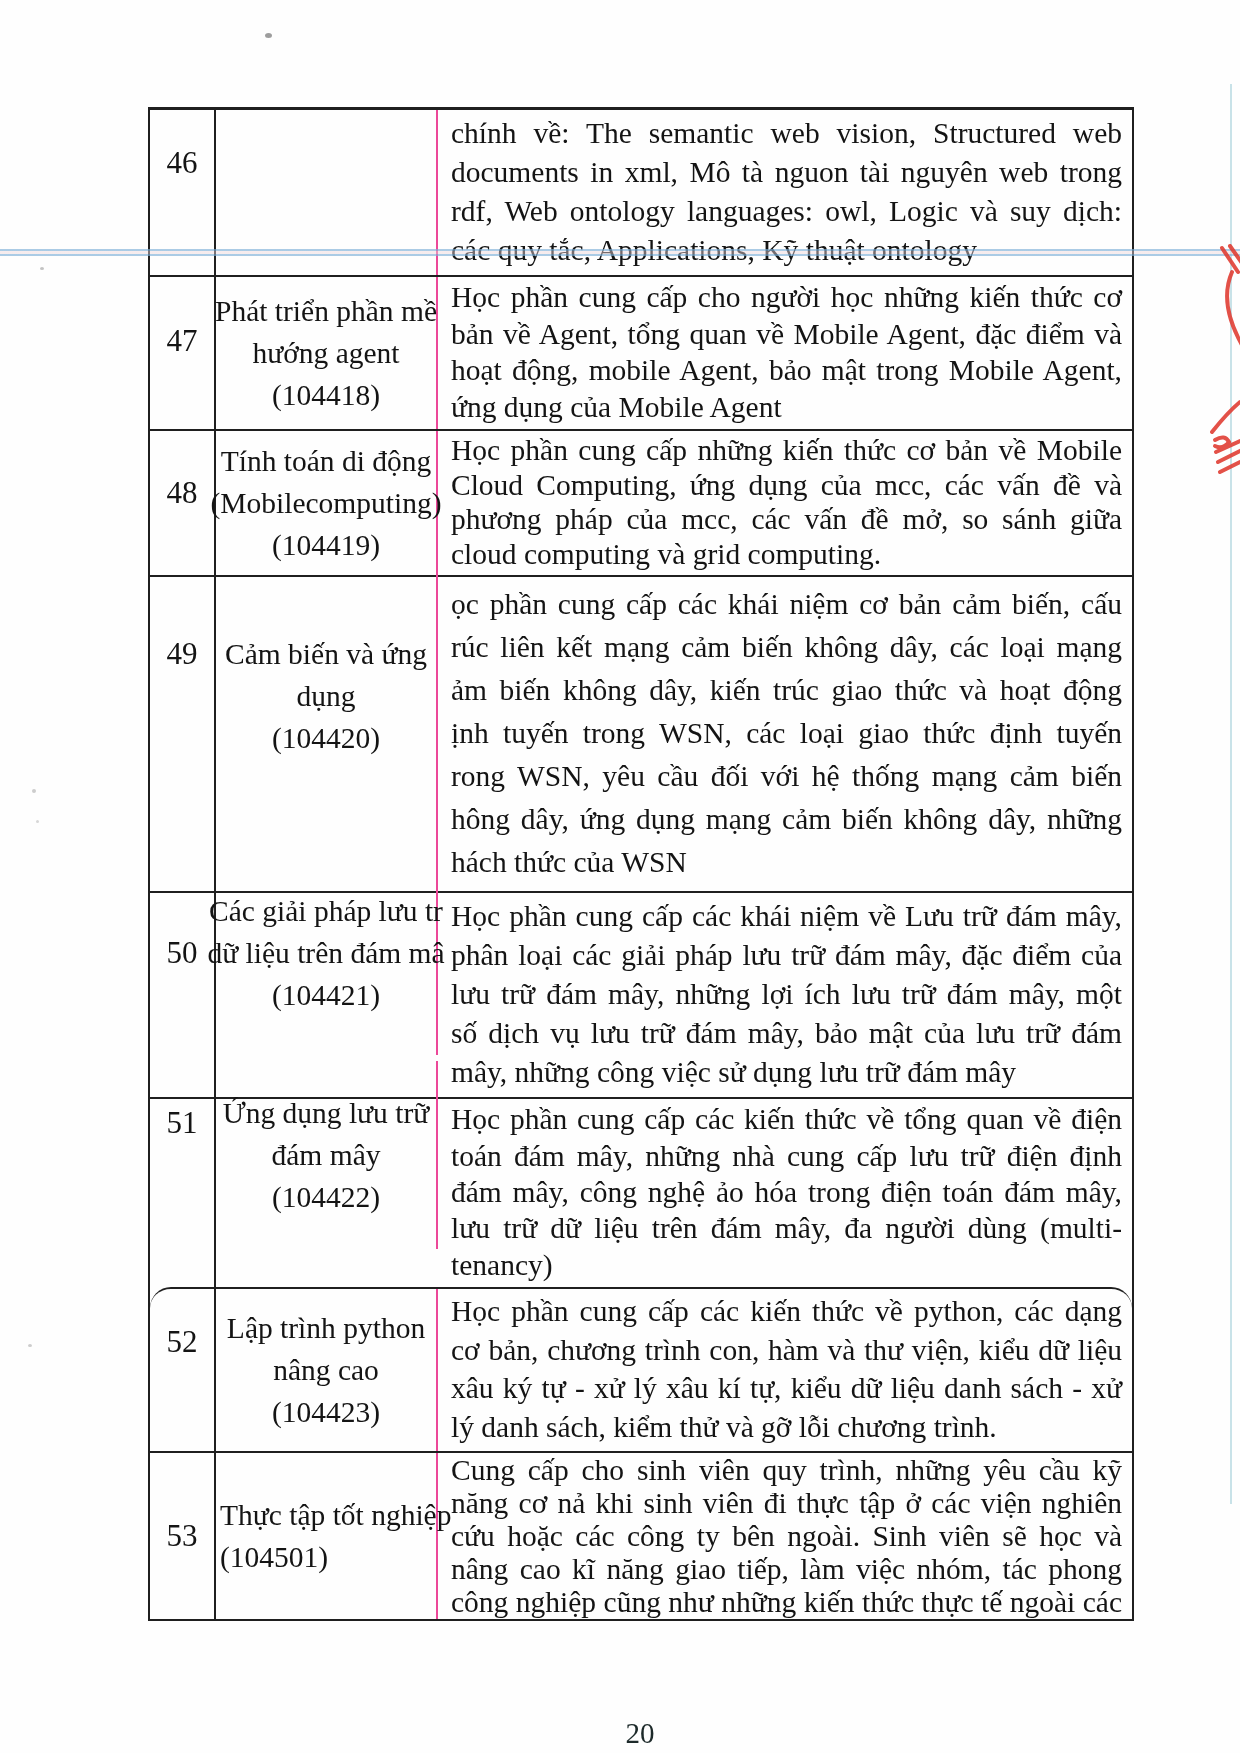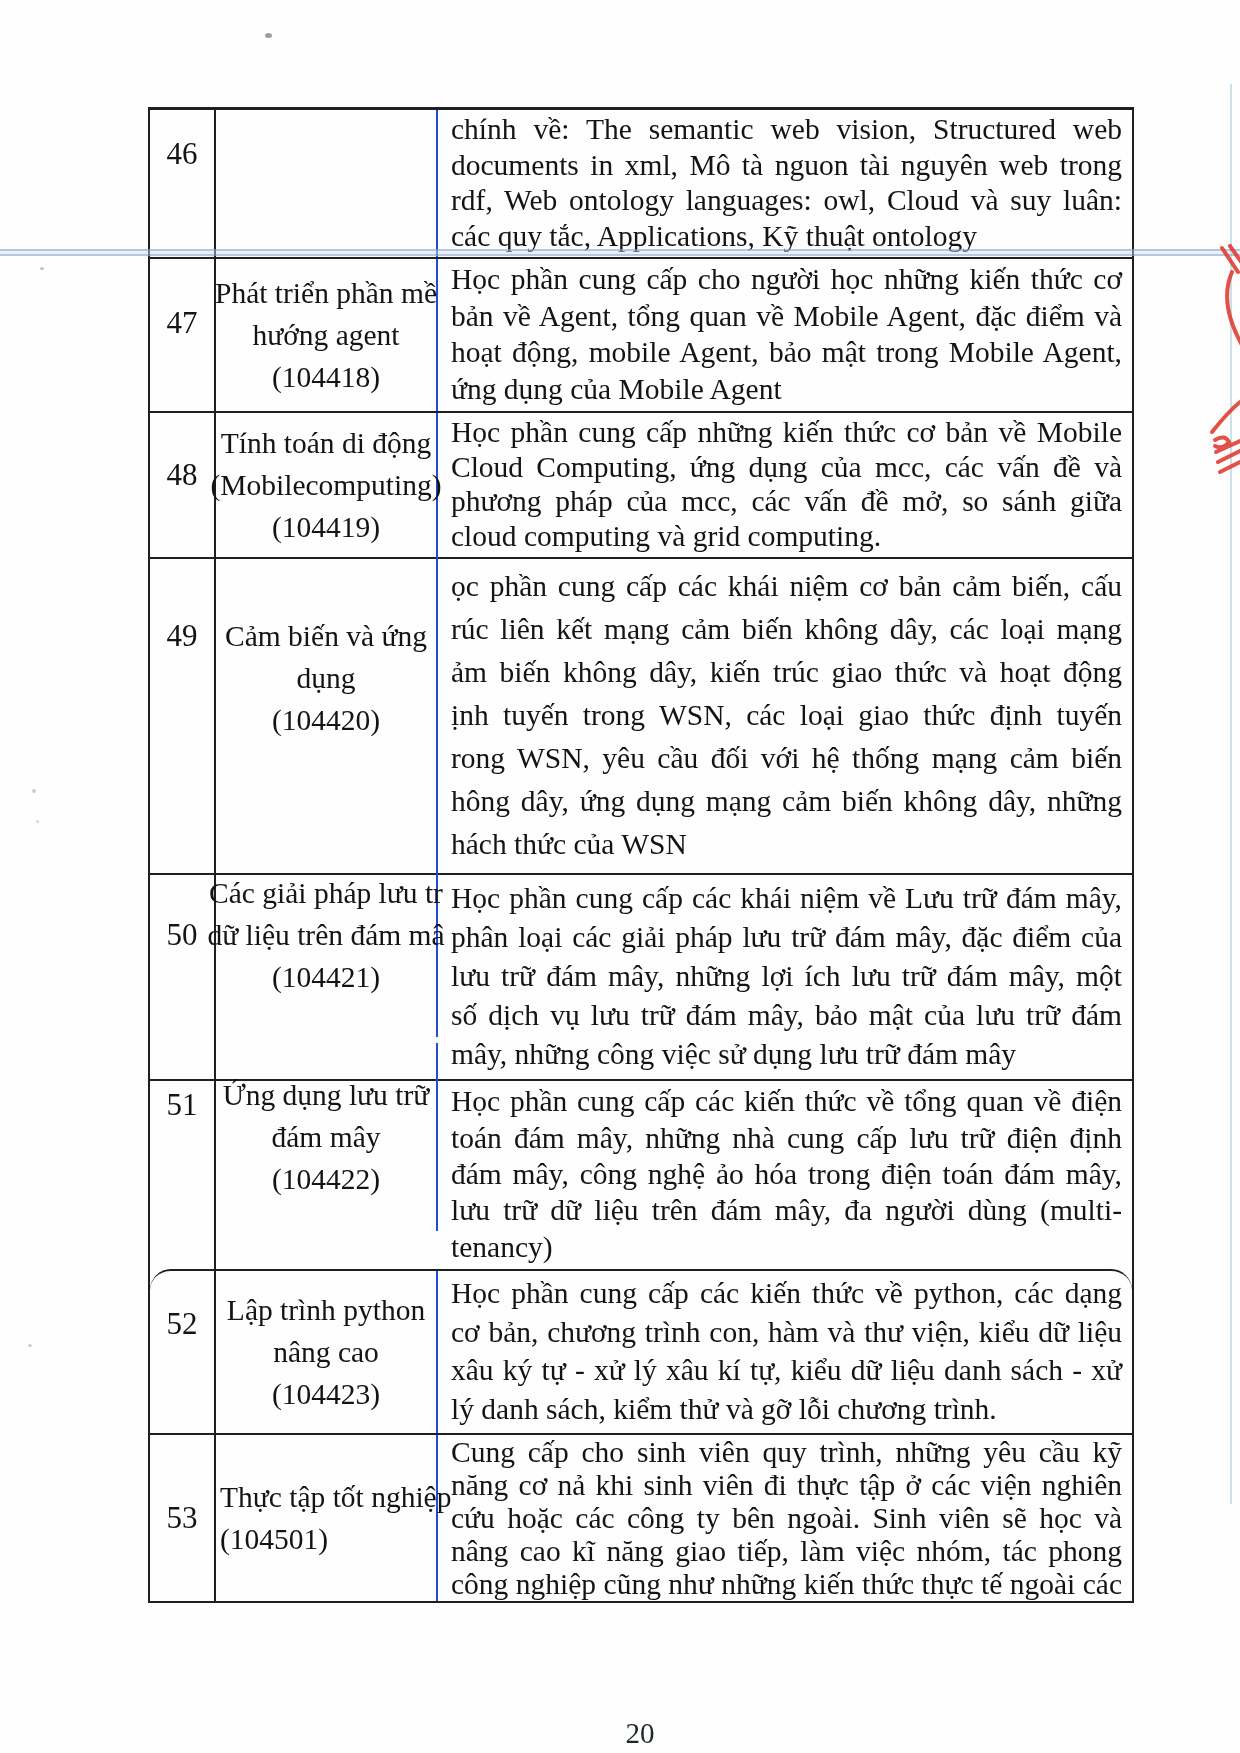--- a/index.html
+++ b/index.html
@@ -16,35 +16,35 @@
   }
   .trow { display:flex; box-sizing:border-box; }
   .trow + .trow { border-top:2px solid #1f1f1f; }
   .cell { box-sizing:border-box; }
   .cell-no {
     width:66px; flex:0 0 66px; border-right:2px solid #1f1f1f;
     display:flex; align-items:center; justify-content:center;
     font-size:31px;
   }
   .cell-name {
-    width:222px; flex:0 0 222px; border-right:2px solid #1d4ed8;
+    width:222px; flex:0 0 222px; border-right:2px solid #ec4899;
     display:flex; flex-direction:column; justify-content:center; align-items:center;
     font-size:29.5px; line-height:42px; overflow:visible;
   }
   .cell-name .nline { white-space:nowrap; flex:0 0 auto; }
   .cell-desc {
     flex:1 1 auto; min-width:0;
     display:flex; flex-direction:column; justify-content:space-evenly;
     padding:1px 10px 2px 13px; font-size:29.5px;
   }
   .dline { text-align:justify; text-align-last:justify; line-height:1.12; white-space:normal; }
   .dline.short { text-align:left; text-align-last:left; }
 
   
-  .trow:nth-child(1) { height:147px;justify-content:center; }
+  .trow:nth-child(1) { height:165px;justify-content:center; }
   .trow:nth-child(2) { height:154px; }
   .trow:nth-child(3) { height:146px; }
   .trow:nth-child(4) { height:316px; }
   .trow:nth-child(5) { height:206px; }
   .trow:nth-child(6) { height:190px; }
   .trow:nth-child(7) { height:164px;border-radius:21px; }
   .trow:nth-child(8) { height:168px; }
 
   
   .trow:nth-child(1) .no { transform:translateY(-30px); }
@@ -93,21 +93,21 @@
 
   <div class="table" id="course-table">
       <div class="trow">
       <div class="cell cell-no">
         <span class="no">46</span>
       </div>
       <div class="cell cell-name"></div>
       <div class="cell cell-desc">
           <div class="dline">chính về: The semantic web vision, Structured web</div>
           <div class="dline">documents in xml, Mô tà nguon tài nguyên web trong</div>
-          <div class="dline">rdf, Web ontology languages: owl, Cloud và suy luân:</div>
+          <div class="dline">rdf, Web ontology languages: owl, Logic và suy dịch:</div>
           <div class="dline short">các quy tắc, Applications, Kỹ thuật ontology</div>
         </div>
     </div>
       <div class="trow">
       <div class="cell cell-no">
         <span class="no">47</span>
       </div>
       <div class="cell cell-name">
           <div class="nline">Phát triển phần mề</div>
           <div class="nline">hướng agent</div>

